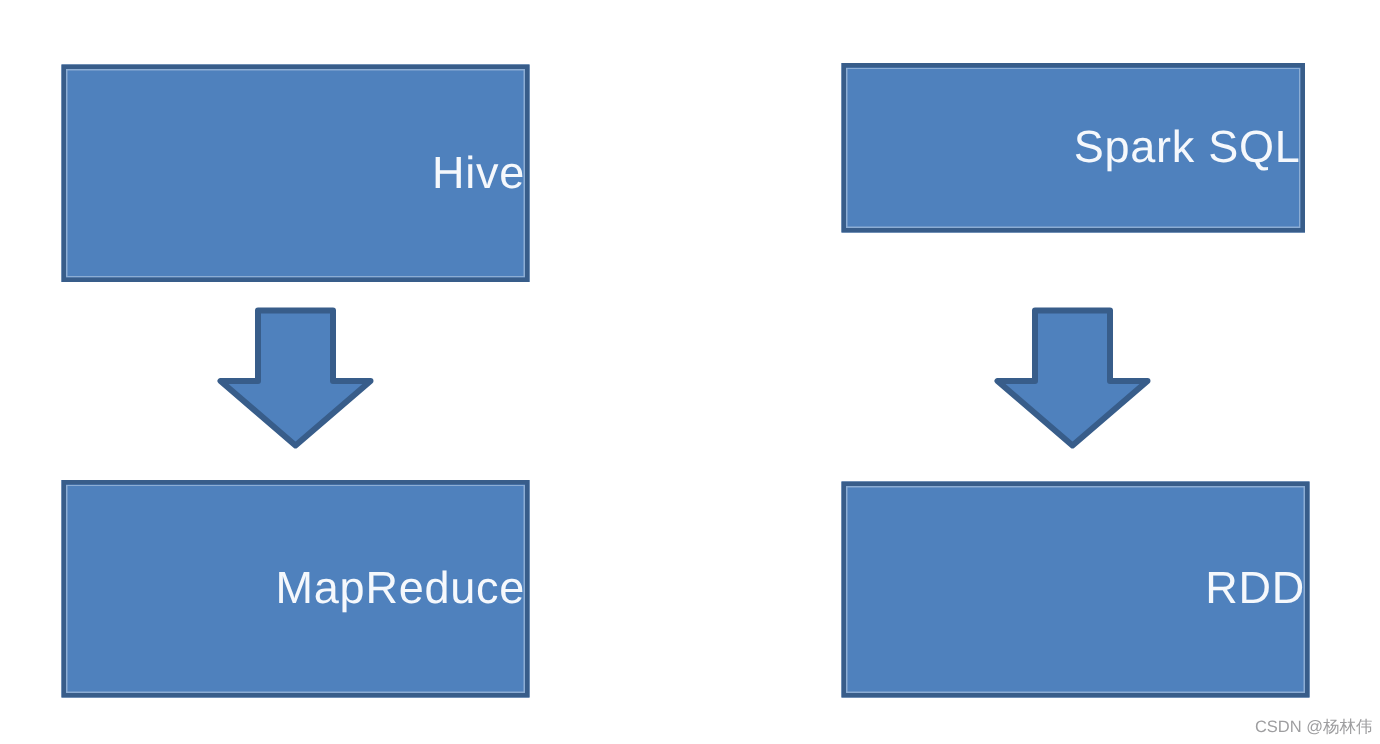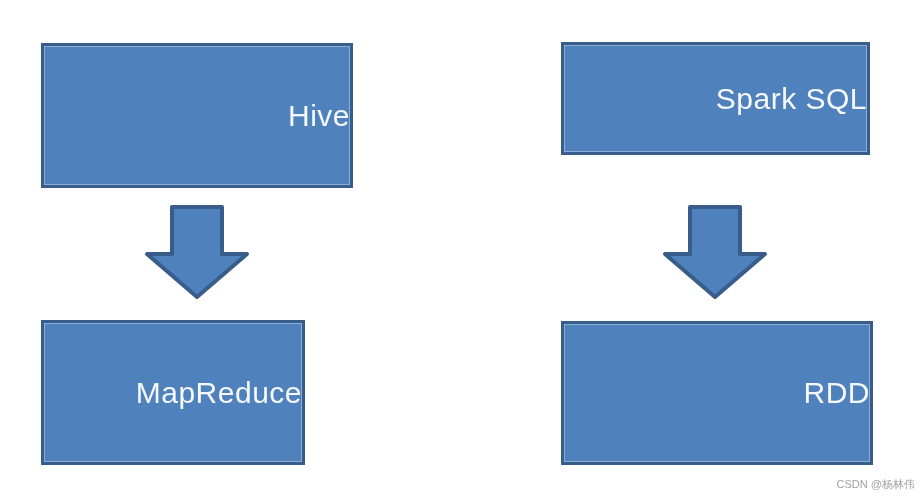--- a/index.html
+++ b/index.html
@@ -28,21 +28,21 @@
     display: flex;
     align-items: center;
     justify-content: flex-end;
     color: var(--label-text);
     font-size: 30px;
     letter-spacing: 0.5px;
     box-shadow: 0 0 0 1px rgba(255,255,255,0.35) inset;
   }
   .box-hive      { left: 41px;  top: 43px;  width: 312px; height: 145px; }
   .box-sparksql  { left: 561px; top: 42px;  width: 309px; height: 113px; padding-left: 12px; }
-  .box-mapreduce { left: 41px;  top: 320px; width: 264px; height: 145px; }
+  .box-mapreduce { left: 41px;  top: 320px; width: 312px; height: 145px; }
   .box-rdd       { left: 561px; top: 321px; width: 312px; height: 144px; padding-left: 38px; }
   .arrow {
     position: absolute;
     width: 106px; height: 96px;
   }
   .arrow-left  { left: 144px; top: 204px; }
   .arrow-right { left: 662px; top: 204px; }
   .arrow polygon {
     fill: var(--box-fill);
     stroke: var(--box-border);

